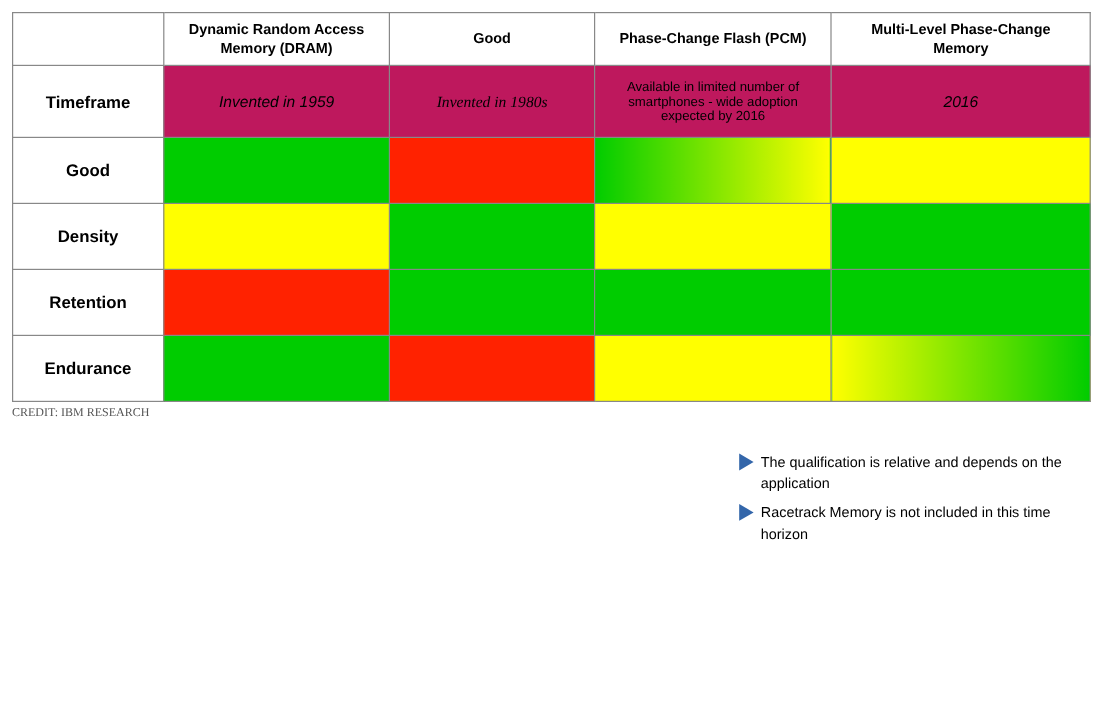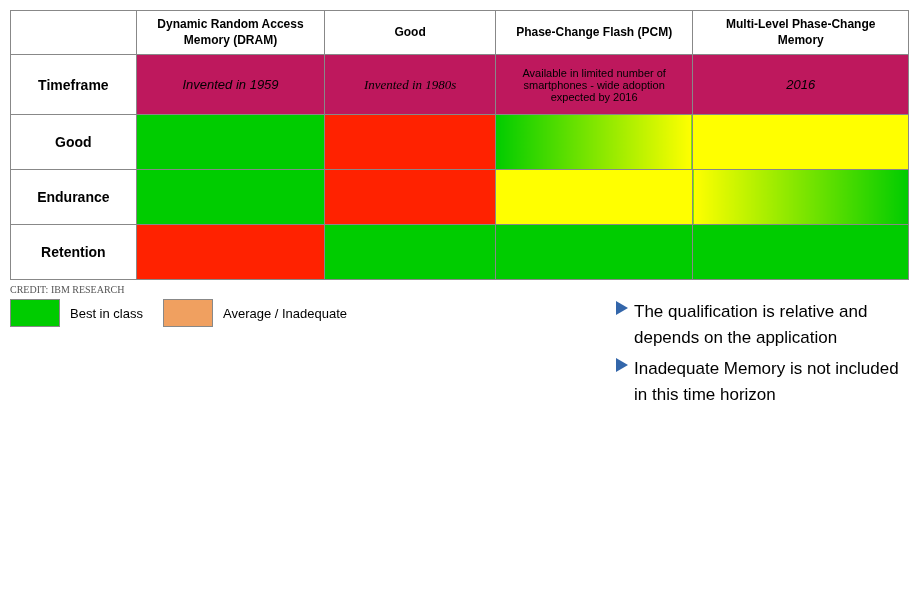--- a/index.html
+++ b/index.html
@@ -75,22 +75,23 @@
       flex-shrink: 0;
     }
 
     .legend-text {
       font-size: 13px;
     }
 
     .notes-section {
       flex: 1;
       padding-left: 20px;
-      font-size: 17px;
+      font-size: 12px;
       line-height: 1.5;
+      margin-top: 22px;
     }
 
     .note-item {
       display: flex;
       align-items: flex-start;
       gap: 6px;
       margin-bottom: 6px;
     }
 
     .triangle-right {
@@ -142,55 +143,52 @@
         <td class="timeframe-cell" style="height: 60px;">2016</td>
       </tr>
       <tr>
         <td class="row-header" style="height: 55px;"><strong>Good</strong></td>
         <td style="height: 55px; background-color: rgb(0, 204, 0);"></td>
         <td style="height: 55px; background-color: rgb(255, 34, 0);"></td>
         <td style="height: 55px; background: linear-gradient(to right, rgb(0, 204, 0), rgb(255, 255, 0));"></td>
         <td style="height: 55px; background-color: rgb(255, 255, 0);"></td>
       </tr>
       <tr>
-        <td class="row-header" style="height: 55px;"><strong>Endurance</strong></td>
+        <td class="row-header" style="height: 55px;"><strong>Density</strong></td>
+        <td style="height: 55px; background-color: rgb(255, 255, 0);"></td>
         <td style="height: 55px; background-color: rgb(0, 204, 0);"></td>
-        <td style="height: 55px; background-color: rgb(255, 34, 0);"></td>
         <td style="height: 55px; background-color: rgb(255, 255, 0);"></td>
-        <td style="height: 55px; background: linear-gradient(to right, rgb(255, 255, 0), rgb(0, 204, 0));"></td>
+        <td style="height: 55px; background-color: rgb(0, 204, 0);"></td>
       </tr>
       <tr>
         <td class="row-header" style="height: 55px;"><strong>Retention</strong></td>
         <td style="height: 55px; background-color: rgb(255, 34, 0);"></td>
         <td style="height: 55px; background-color: rgb(0, 204, 0);"></td>
         <td style="height: 55px; background-color: rgb(0, 204, 0);"></td>
         <td style="height: 55px; background-color: rgb(0, 204, 0);"></td>
       </tr>
+      <tr>
+        <td class="row-header" style="height: 55px;"><strong>Endurance</strong></td>
+        <td style="height: 55px; background-color: rgb(0, 204, 0);"></td>
+        <td style="height: 55px; background-color: rgb(255, 34, 0);"></td>
+        <td style="height: 55px; background-color: rgb(255, 255, 0);"></td>
+        <td style="height: 55px; background: linear-gradient(to right, rgb(255, 255, 0), rgb(0, 204, 0));"></td>
+      </tr>
     </tbody>
 </table>
 
 <div class="credit">CREDIT: IBM RESEARCH</div>
 
 <div class="bottom-area">
   <div class="bottom-legends">
-    <div class="legend-row">
-      <div class="legend-item">
-        <div class="legend-box color-green"></div>
-        <span class="legend-text">Best in class</span>
-      </div>
-      <div class="legend-item">
-        <div class="legend-box color-orange"></div>
-        <span class="legend-text">Average / Inadequate</span>
-      </div>
-    </div>
   </div>
 
   <div class="notes-section">
     <div class="note-item">
       <div class="triangle-right"></div>
       <span>The qualification is relative and depends on the application</span>
     </div>
     <div class="note-item">
       <div class="triangle-right"></div>
-      <span>Inadequate Memory is not included in this time horizon</span>
+      <span>Racetrack Memory is not included in this time horizon</span>
     </div>
   </div>
 </div>
 
 </body></html>

